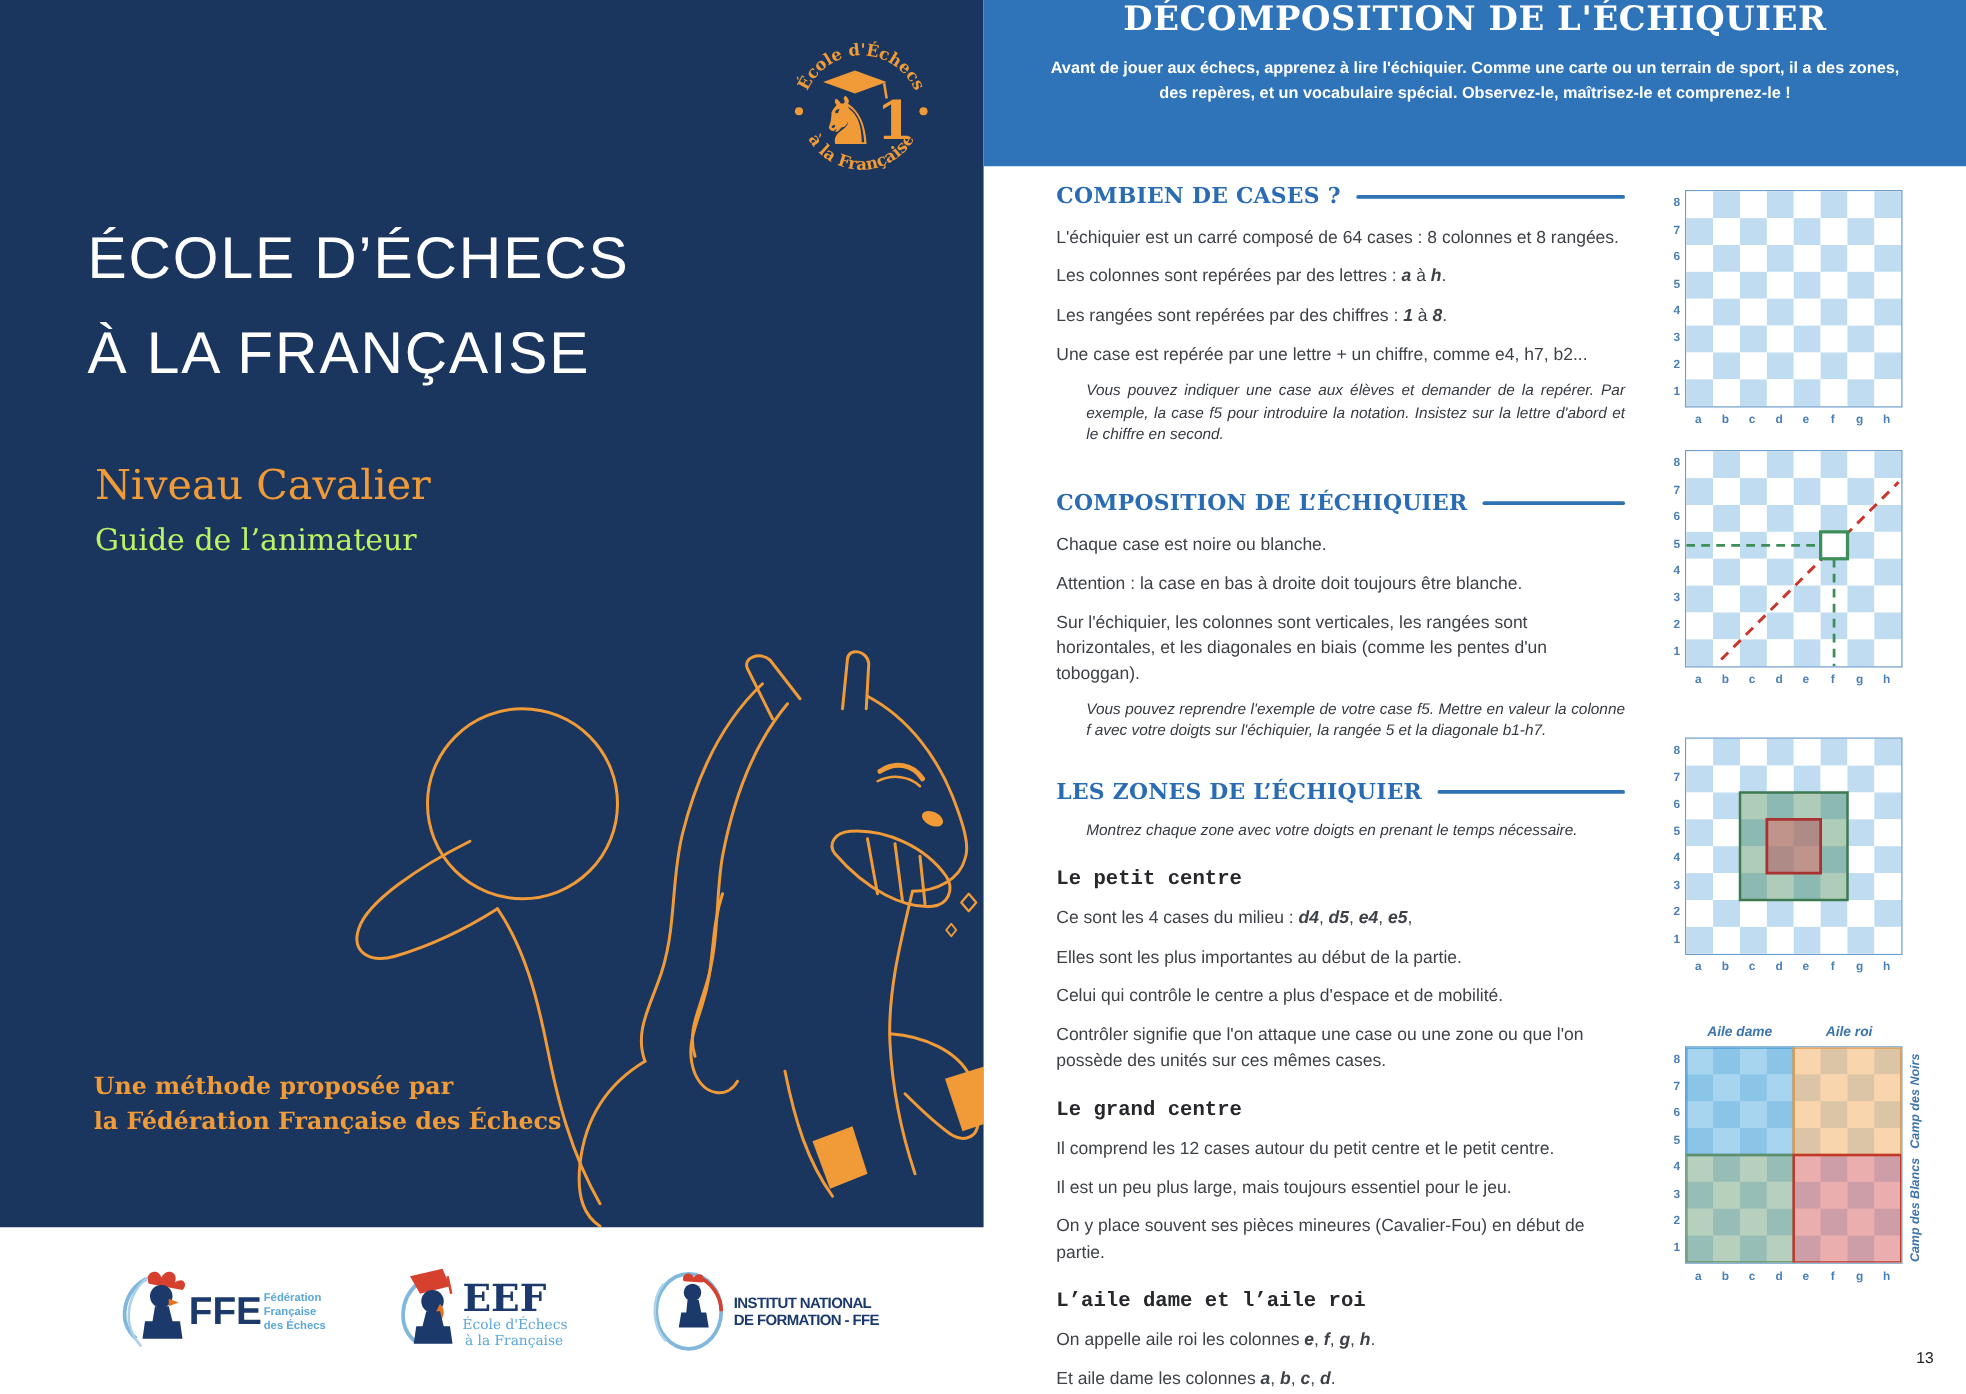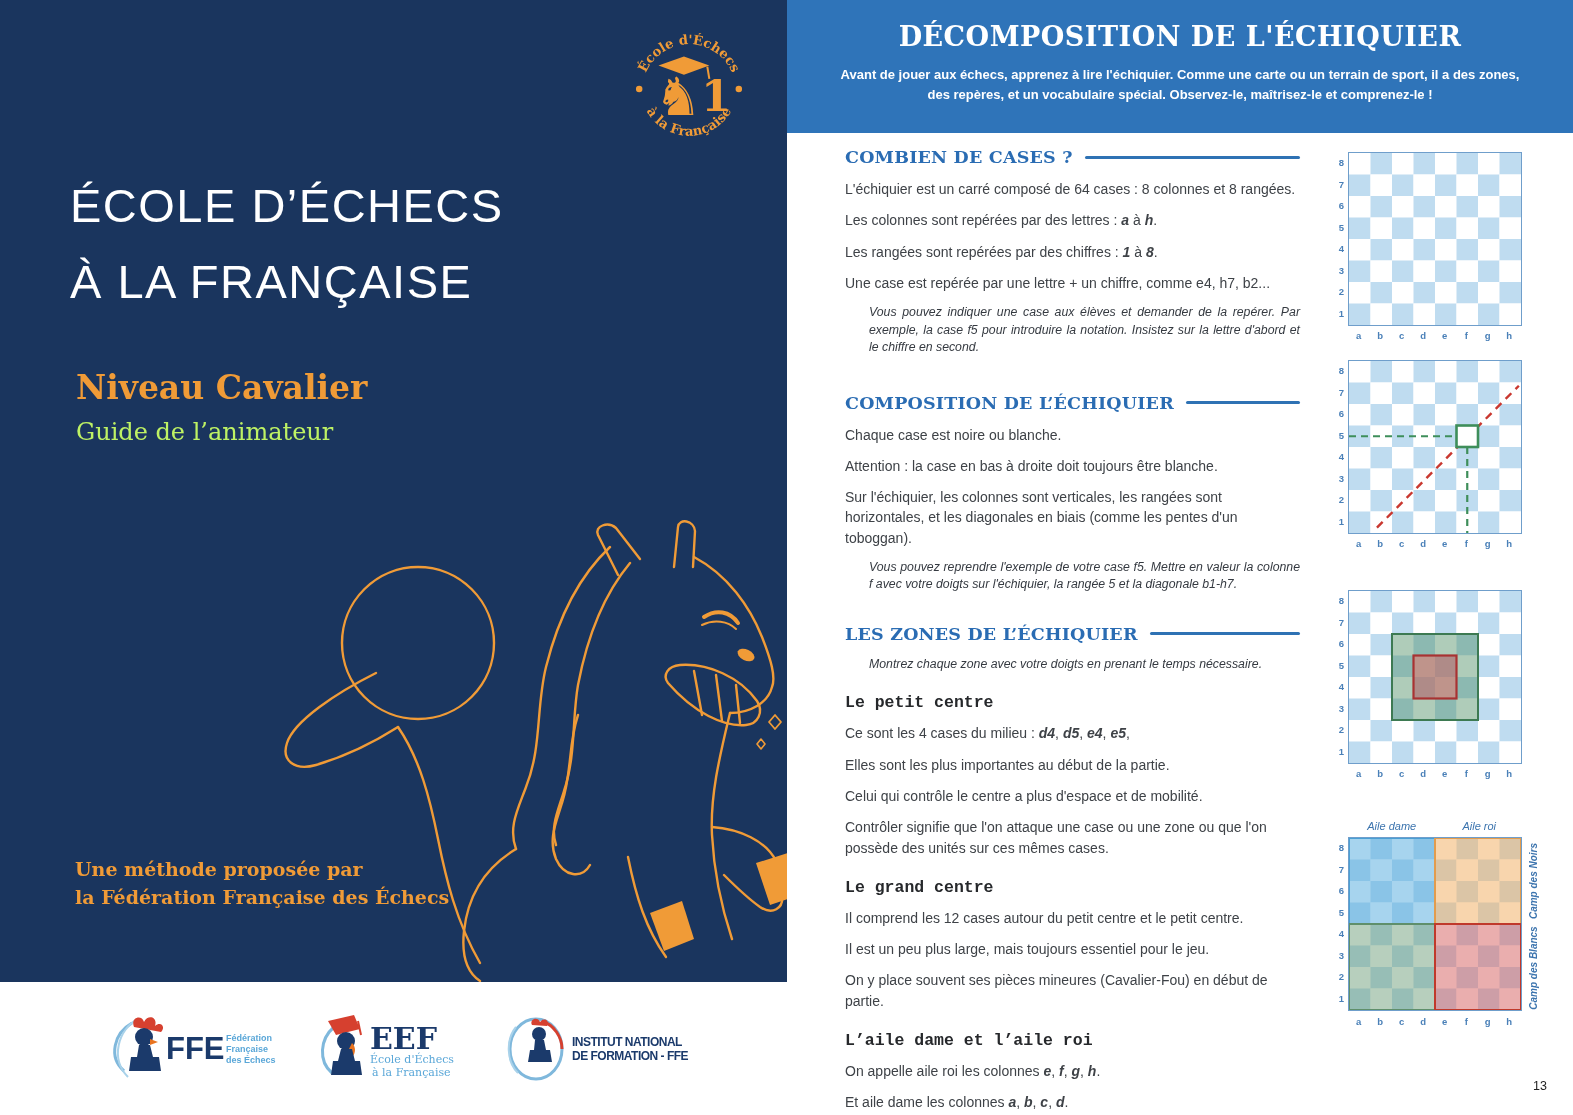--- a/index.html
+++ b/index.html
@@ -5,35 +5,35 @@
   html,body{margin:0;padding:0;}
   body{width:1573px;height:1115px;position:relative;background:#fff;
        font-family:"Liberation Sans",sans-serif;overflow:hidden;}
 
   
   .cover{position:absolute;left:0;top:0;width:787px;height:982px;background:#1a355e;overflow:hidden;}
   .badge{position:absolute;left:628px;top:28px;width:122px;height:122px;}
   .cover-title{position:absolute;left:70px;top:168px;color:#fff;font-weight:300;
                font-size:47px;letter-spacing:1.5px;line-height:1.62;}
   .cover-level{position:absolute;left:76px;top:368px;color:#f09b37;
-               font-family:"DejaVu Serif",serif;font-weight:bold;font-size:33px;}
+               font-family:"DejaVu Serif",serif;font-weight:normal;font-size:33px;}
   .cover-sub{position:absolute;left:76px;top:418px;color:#bef264;
              font-family:"DejaVu Serif",serif;font-size:24px;}
   .method{position:absolute;left:75px;top:856px;color:#f09b37;
           font-family:"DejaVu Serif",serif;font-weight:bold;font-size:19px;line-height:1.45;}
   .horse{position:absolute;left:278px;top:515px;}
 
   
   .logo-strip{position:absolute;left:0;top:982px;width:787px;height:133px;background:#fff;
-              display:flex;align-items:center;justify-content:center;gap:38px;}
+              display:flex;align-items:center;justify-content:center;gap:53px;}
 
   
   .page{position:absolute;left:787px;top:0;width:786px;height:1115px;background:#fff;}
   .page-header{height:133px;background:#2f74b9;color:#fff;text-align:center;
-               padding-top:21px;box-sizing:border-box;}
+               box-sizing:border-box;}
   .page-header h2{margin:0;font-family:"DejaVu Serif",serif;font-size:27px;letter-spacing:.5px;}
   .intro{margin:13px auto 0;font-size:13px;font-weight:bold;line-height:1.5;width:740px;}
 
   .content{position:relative;box-sizing:border-box;padding:14px 0 0 58px;width:520px;}
   .sec{margin-bottom:36px;}
   .sec-head{display:flex;align-items:center;margin:0 0 12px;width:455px;}
   .sec-head h3{margin:0;font-family:"DejaVu Serif",serif;font-size:17.5px;color:#2a6cb3;
                letter-spacing:.2px;white-space:nowrap;font-weight:bold;}
   .rule{flex:1;height:3px;background:#2e72b4;margin-left:12px;border-radius:2px;}
   p.body{margin:0 0 11px;font-size:14px;color:#3e4247;line-height:1.45;width:455px;}
@@ -52,21 +52,21 @@
   .board-row{display:flex;}
   .ranks{display:flex;flex-direction:column;width:15px;}
   .ranks span{height:21.5px;line-height:21.5px;font-size:9.5px;font-weight:bold;
               color:#4a80b8;text-align:right;padding-right:4px;}
   svg.board-svg{border:1.5px solid #6f9ecb;display:block;background:#fff;}
   .files{display:flex;margin-left:15px;}
   .files span{width:21.5px;text-align:center;font-size:9.5px;font-weight:bold;
               color:#4a80b8;margin-top:4px;}
   .wing-labels{display:flex;margin-left:15px;width:175px;margin-bottom:5px;}
   .wing-labels span{flex:1;text-align:center;font-size:11px;font-style:italic;
-                    font-weight:normal;color:#3c74ae;}
+                    font-weight:bold;color:#3c74ae;}
   .camp-labels{display:flex;flex-direction:column;margin-left:3px;height:175px;}
   .camp-labels .rot{height:87px;width:16px;position:relative;}
   .camp-labels .rot i{position:absolute;left:50%;top:50%;
                       transform:translate(-50%,-50%) rotate(-90deg);
                       white-space:nowrap;font-size:10px;font-style:italic;
                       font-weight:bold;color:#3c74ae;}
   .gdash{stroke:#3e8e5a;stroke-width:2.2;stroke-dasharray:7 5;}
   .rdash{stroke:#c9372f;stroke-width:2.4;stroke-dasharray:8 6;}
 </style>
 </head>

